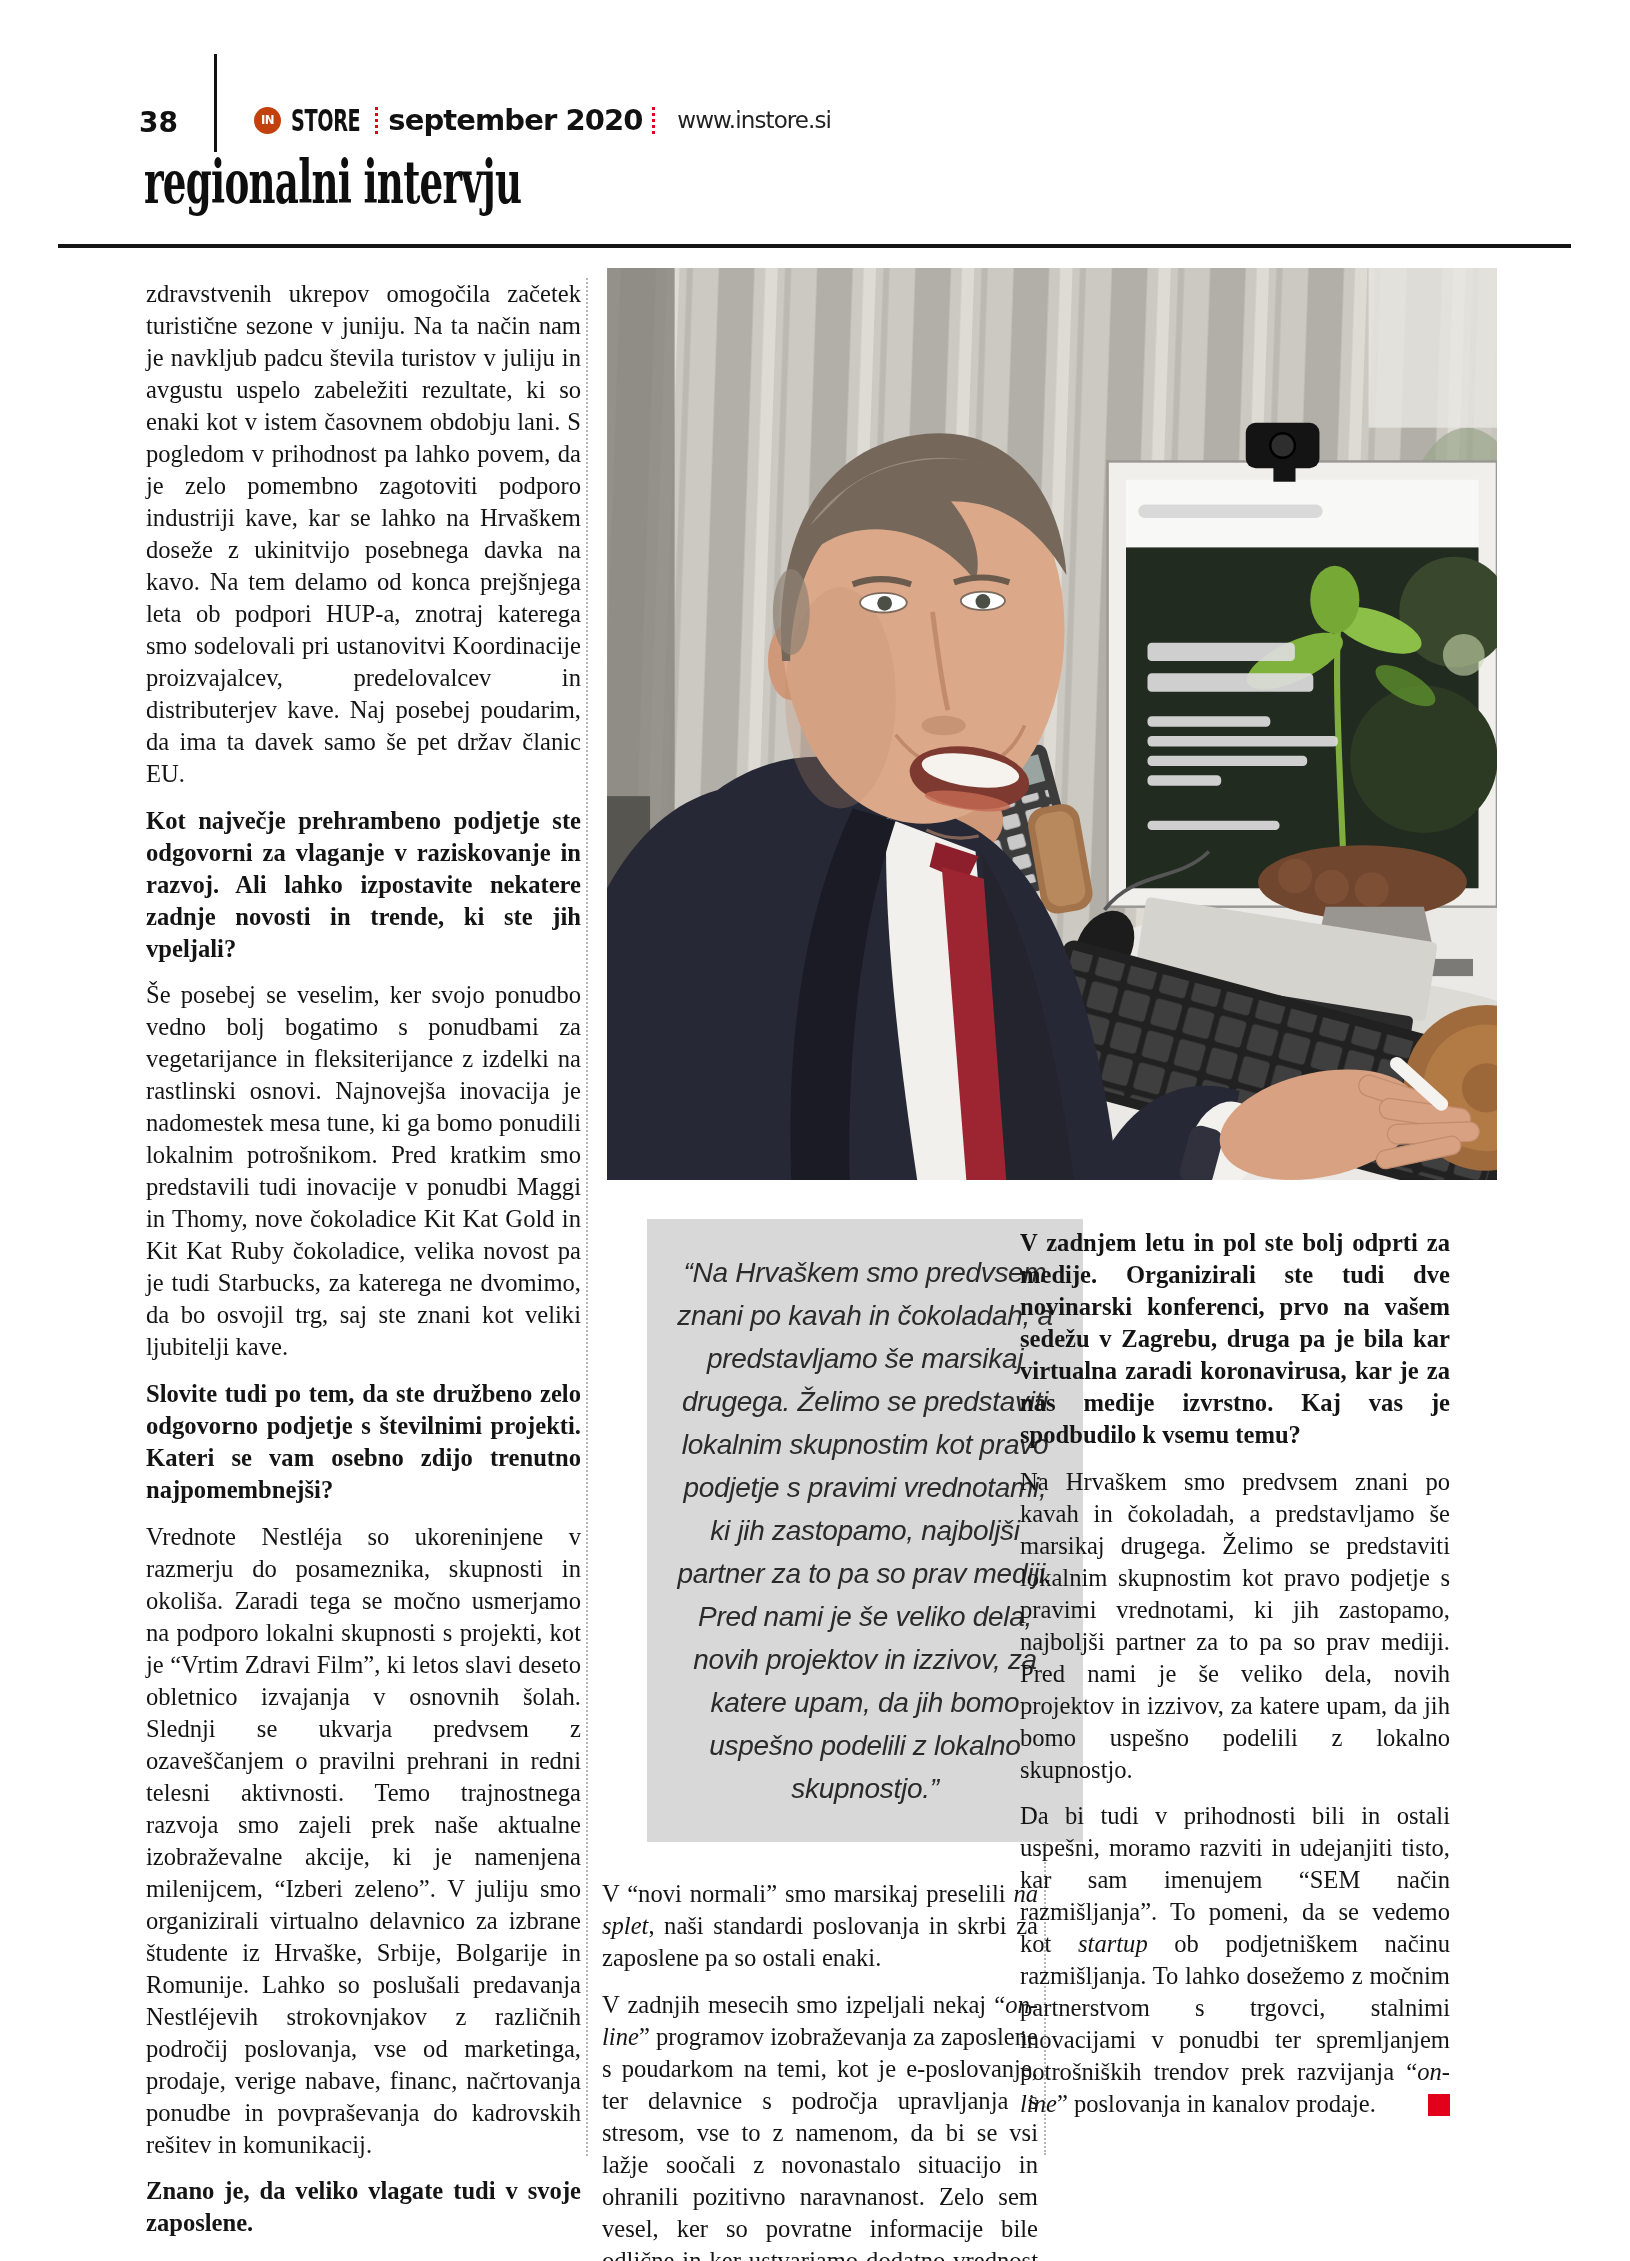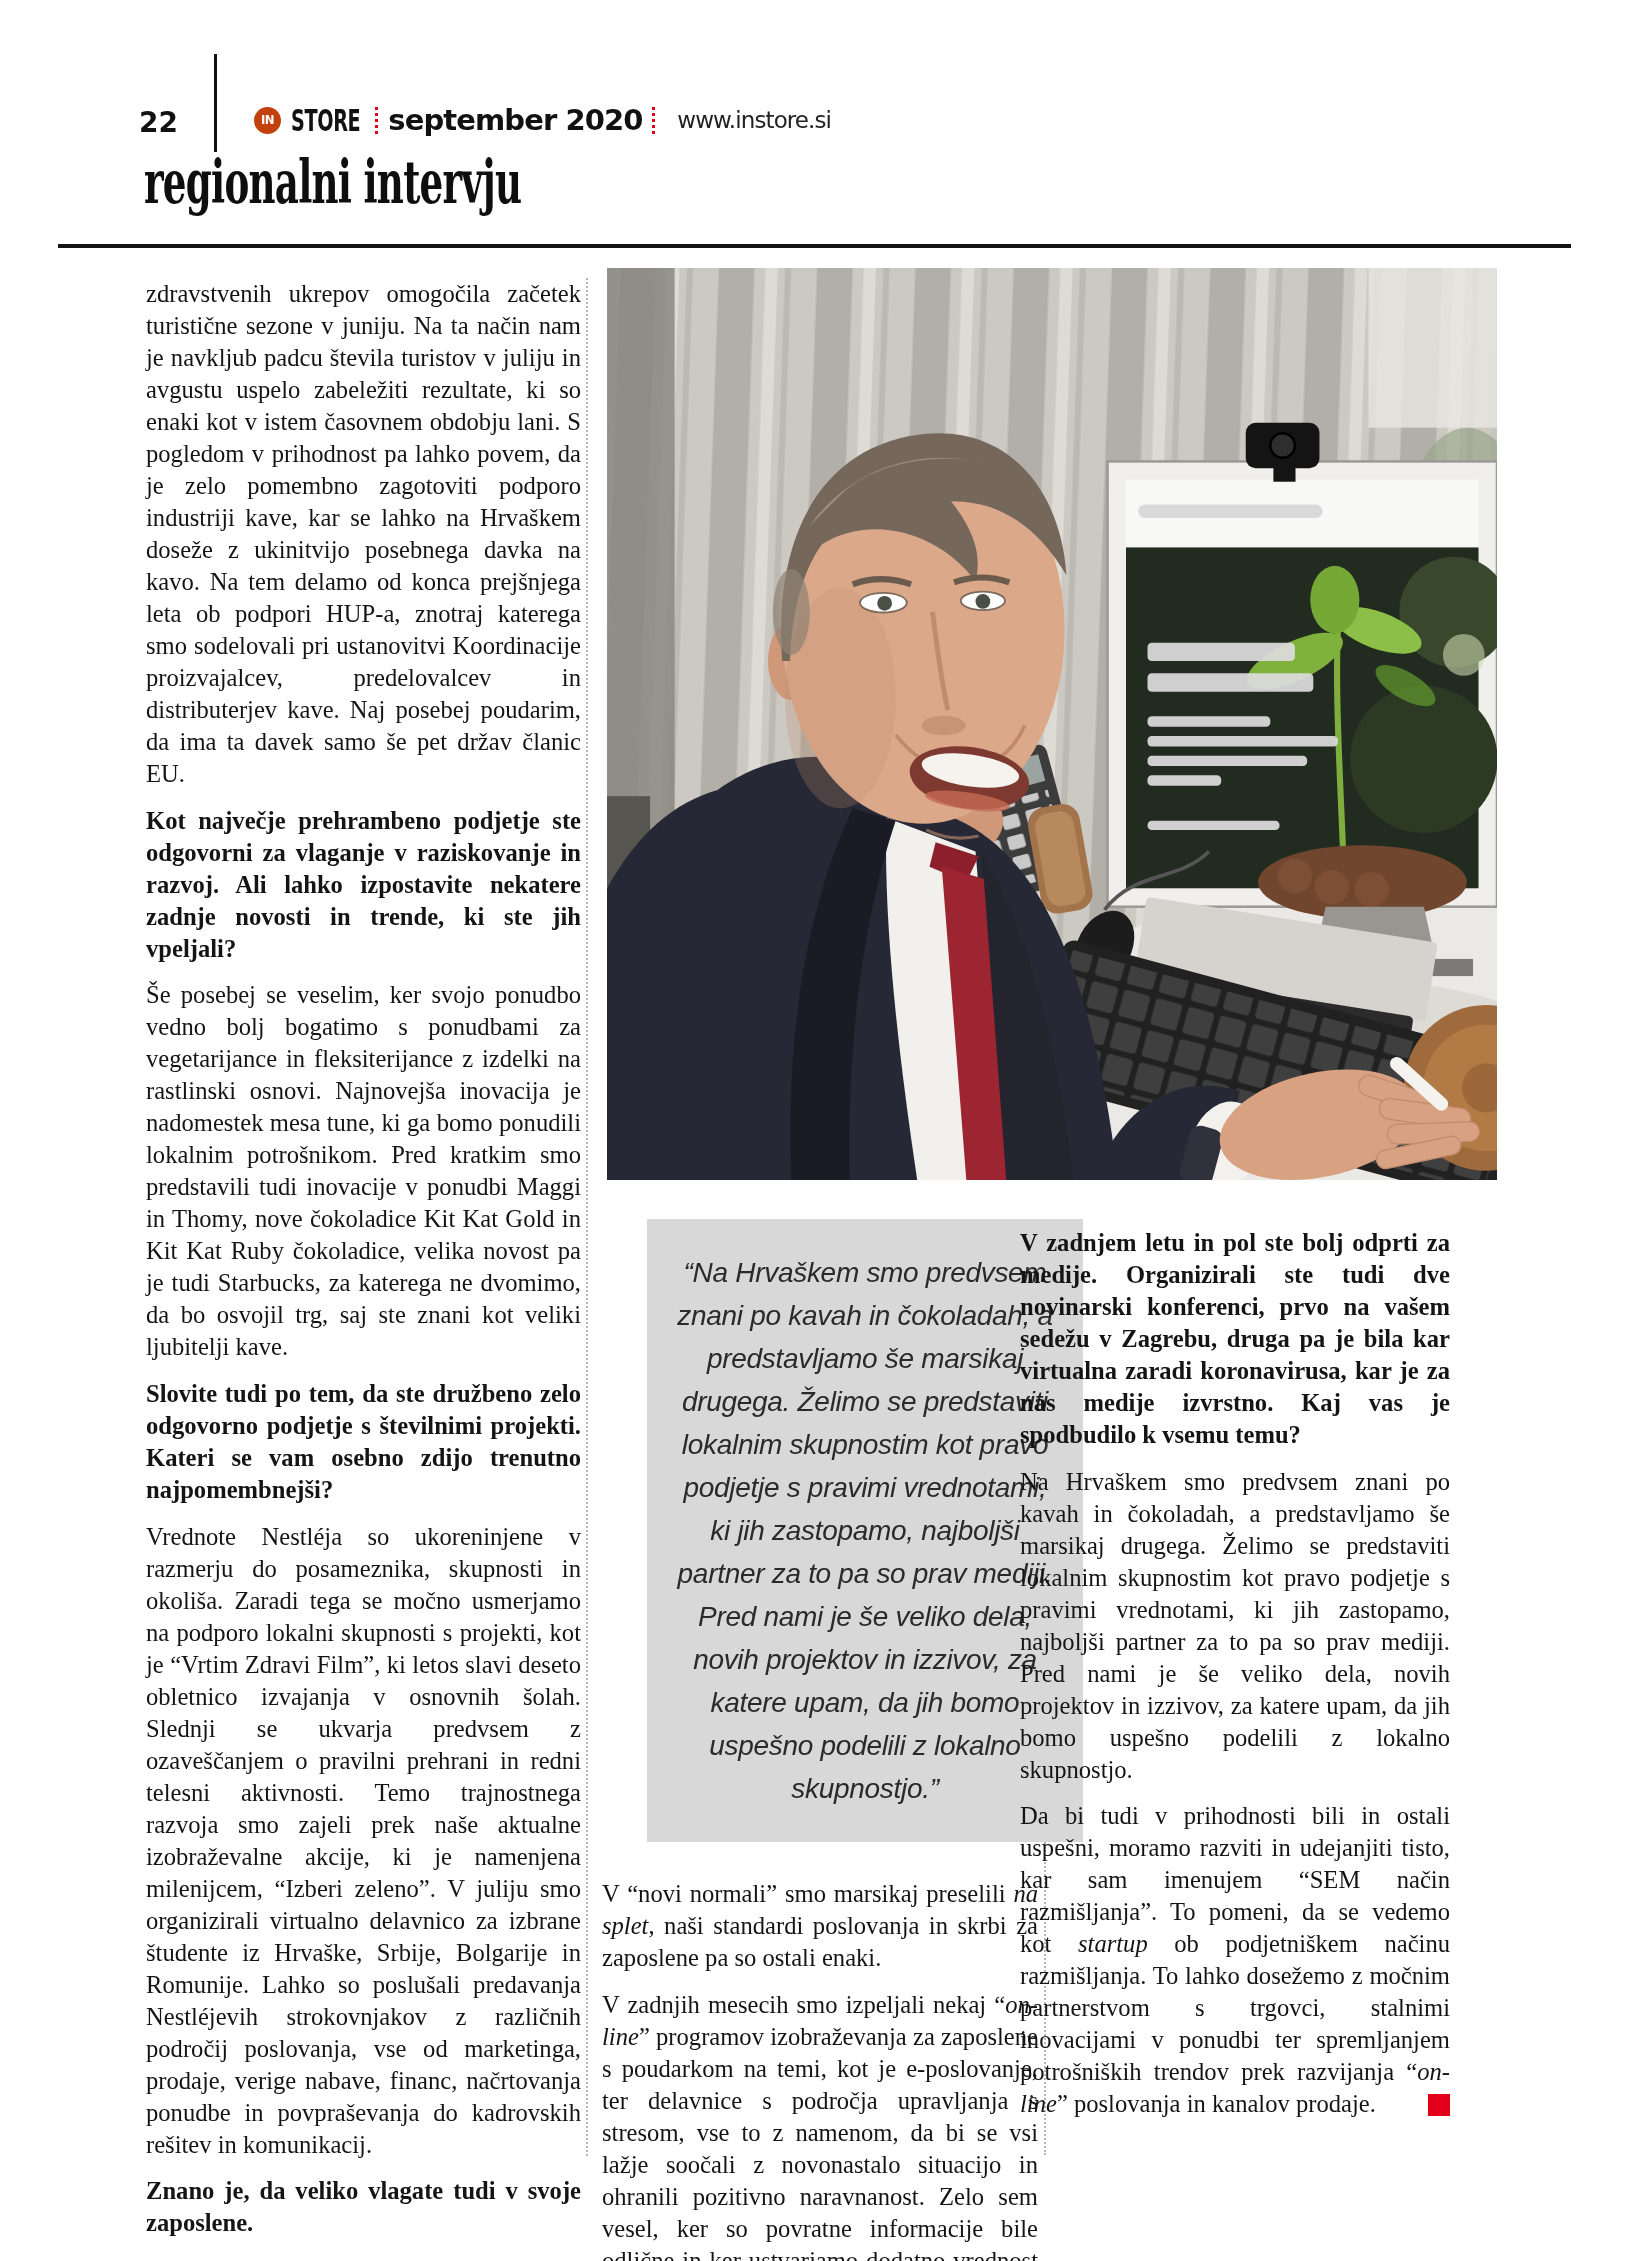--- a/index.html
+++ b/index.html
@@ -72,21 +72,21 @@
   .end-mark{
     display:inline-block;width:22px;height:22px;background:#e2001a;
     float:right;margin-top:6.1px;
   }
 </style>
 </head>
 <body>
 
 <div>
 
-  <div class="page-number">22</div>
+  <div class="page-number">38</div>
   <div class="header-vline"></div>
   <div class="masthead">
     <span class="logo-circle">IN</span>
     <span class="brand">STORE</span>
     <span class="red-sep"></span>
     <span class="issue">september 2020</span>
     <span class="red-sep"></span>
     <span class="website">www.instore.si</span>
   </div>
   <div class="section-title">regionalni intervju</div>

